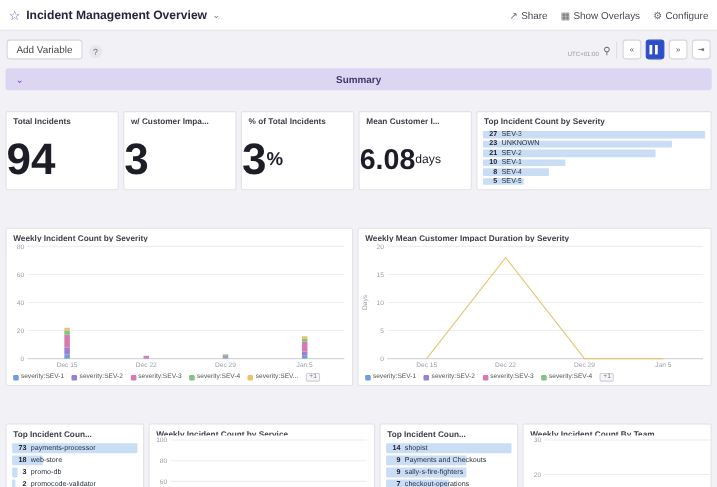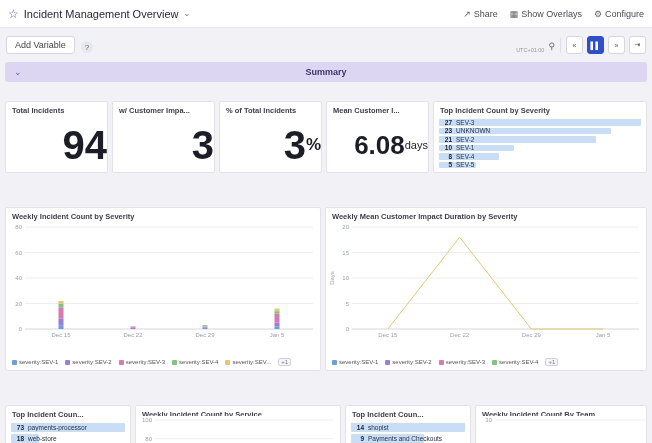--- a/index.html
+++ b/index.html
@@ -2,21 +2,21 @@
 <html><head>
 <meta charset="utf-8">
 <style>
   *{box-sizing:border-box;margin:0;padding:0}
   body{width:652px;height:443px;background:#f1f1f6;font-family:"Liberation Sans",sans-serif;color:#333;overflow:hidden;font-size:9px}
   svg text{font-family:"Liberation Sans",sans-serif}
 
   
   .header{display:flex;align-items:center;height:28px;background:#fff;border-bottom:1px solid #e4e4ea;padding:0 8px;gap:5px}
   .star{color:#7d51c3;font-size:12px;cursor:pointer}
-  .title{font-size:11px;font-weight:normal;color:#29243e;white-space:nowrap}
+  .title{font-size:11px;font-weight:bold;color:#29243e;white-space:nowrap}
   .tchev{color:#777;font-size:8px}
   .header-right{margin-left:auto;display:flex;gap:12px;align-items:center}
   .hbtn{font-size:9px;color:#4a4a55;display:flex;gap:3px;align-items:center;cursor:pointer}
   .hicon{font-size:9px;color:#666}
   .add-widgets{background:#2e4fc9;color:#fff;font-size:9px;font-weight:bold;padding:4px 9px;border-radius:3px;cursor:pointer}
 
   
   .toolbar{display:flex;align-items:flex-end;height:30px;padding:0 6px 4px;gap:6px}
   .add-var{background:#fff;border:1px solid #d6d6de;border-radius:3px;font-size:9px;color:#444;padding:3px 8px;cursor:pointer}
   .help{width:12px;height:12px;border-radius:50%;background:#e7e7ee;color:#666;font-size:8px;display:flex;align-items:center;justify-content:center;margin-bottom:1px}
@@ -35,25 +35,25 @@
   
   .summary{margin:4px 5px 0;height:20px;background:#ddd6f3;border-radius:3px;display:flex;align-items:center;justify-content:center;position:relative}
   .summary-title{font-size:9px;font-weight:bold;color:#41356b}
   .sum-chev{position:absolute;left:9px;color:#7d51c3;font-size:9px;cursor:pointer}
 
   
   .row{display:flex;gap:4px;padding:15px 5px;margin-top:4px}
   .card{background:#fff;border:1px solid #e2e2e8;border-radius:2px;display:flex;flex-direction:column;overflow:hidden}
   .card-title{font-size:7.5px;font-weight:bold;color:#3d3d47;padding:4px 6px 2px;white-space:nowrap;overflow:hidden;text-overflow:ellipsis}
   .r1 .card{height:72px}
-  .r2 .card{height:164px}
+  .r2 .card{height:144px}
   .r3 .card{height:132px}
   .w103{width:103px}.w316{width:316px}.w106{width:126px}.w206{width:206px}.grow{flex:1}
 
-  .kpi{flex:1;display:flex;align-items:center;justify-content:flex-end;color:#1d1d28}
+  .kpi{flex:1;display:flex;align-items:center;justify-content:flex-start;color:#1d1d28}
   .big{font-size:40px;font-weight:bold;line-height:1}
   .big-sm{font-size:26px;font-weight:bold;line-height:1}
   .unit-pct{font-size:17px;font-weight:bold}
   .kpi-col{display:flex;flex-direction:row;align-items:center}
   .unit-days{font-size:11px;color:#1d1d28;margin-top:1px}
 
   .toplist{flex:1;display:flex;flex-direction:column;padding:1px 5px 3px}
   .tl-row{position:relative;display:flex;align-items:center;font-size:6.5px;cursor:pointer}
   .tl-bar{position:absolute;left:0;top:1px;bottom:1px;background:#c9def5;border-radius:1px}
   .tl-val{position:relative;width:13px;text-align:right;font-weight:bold;color:#1d1d28;margin-right:4px;flex:none}

